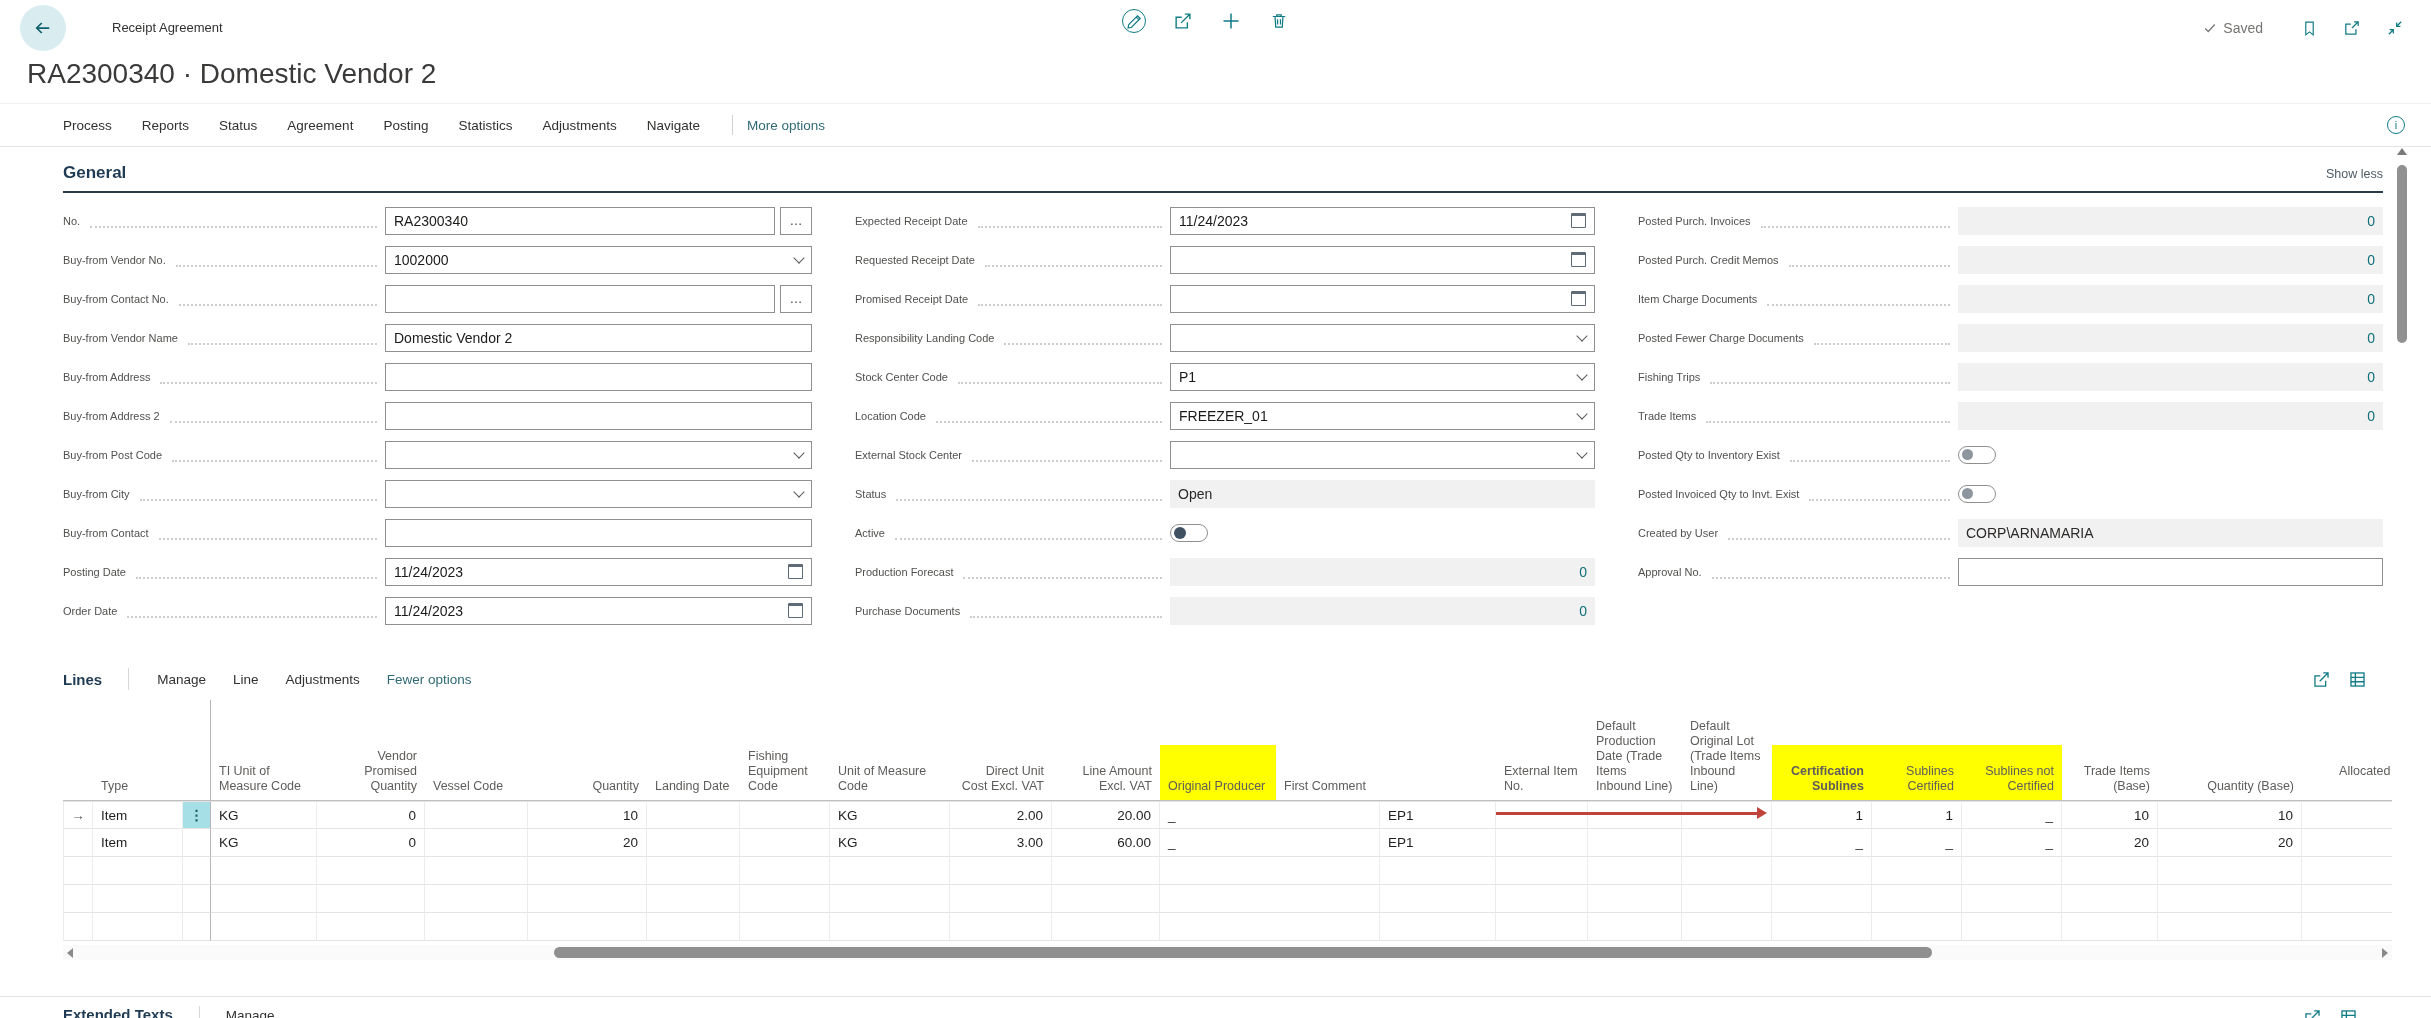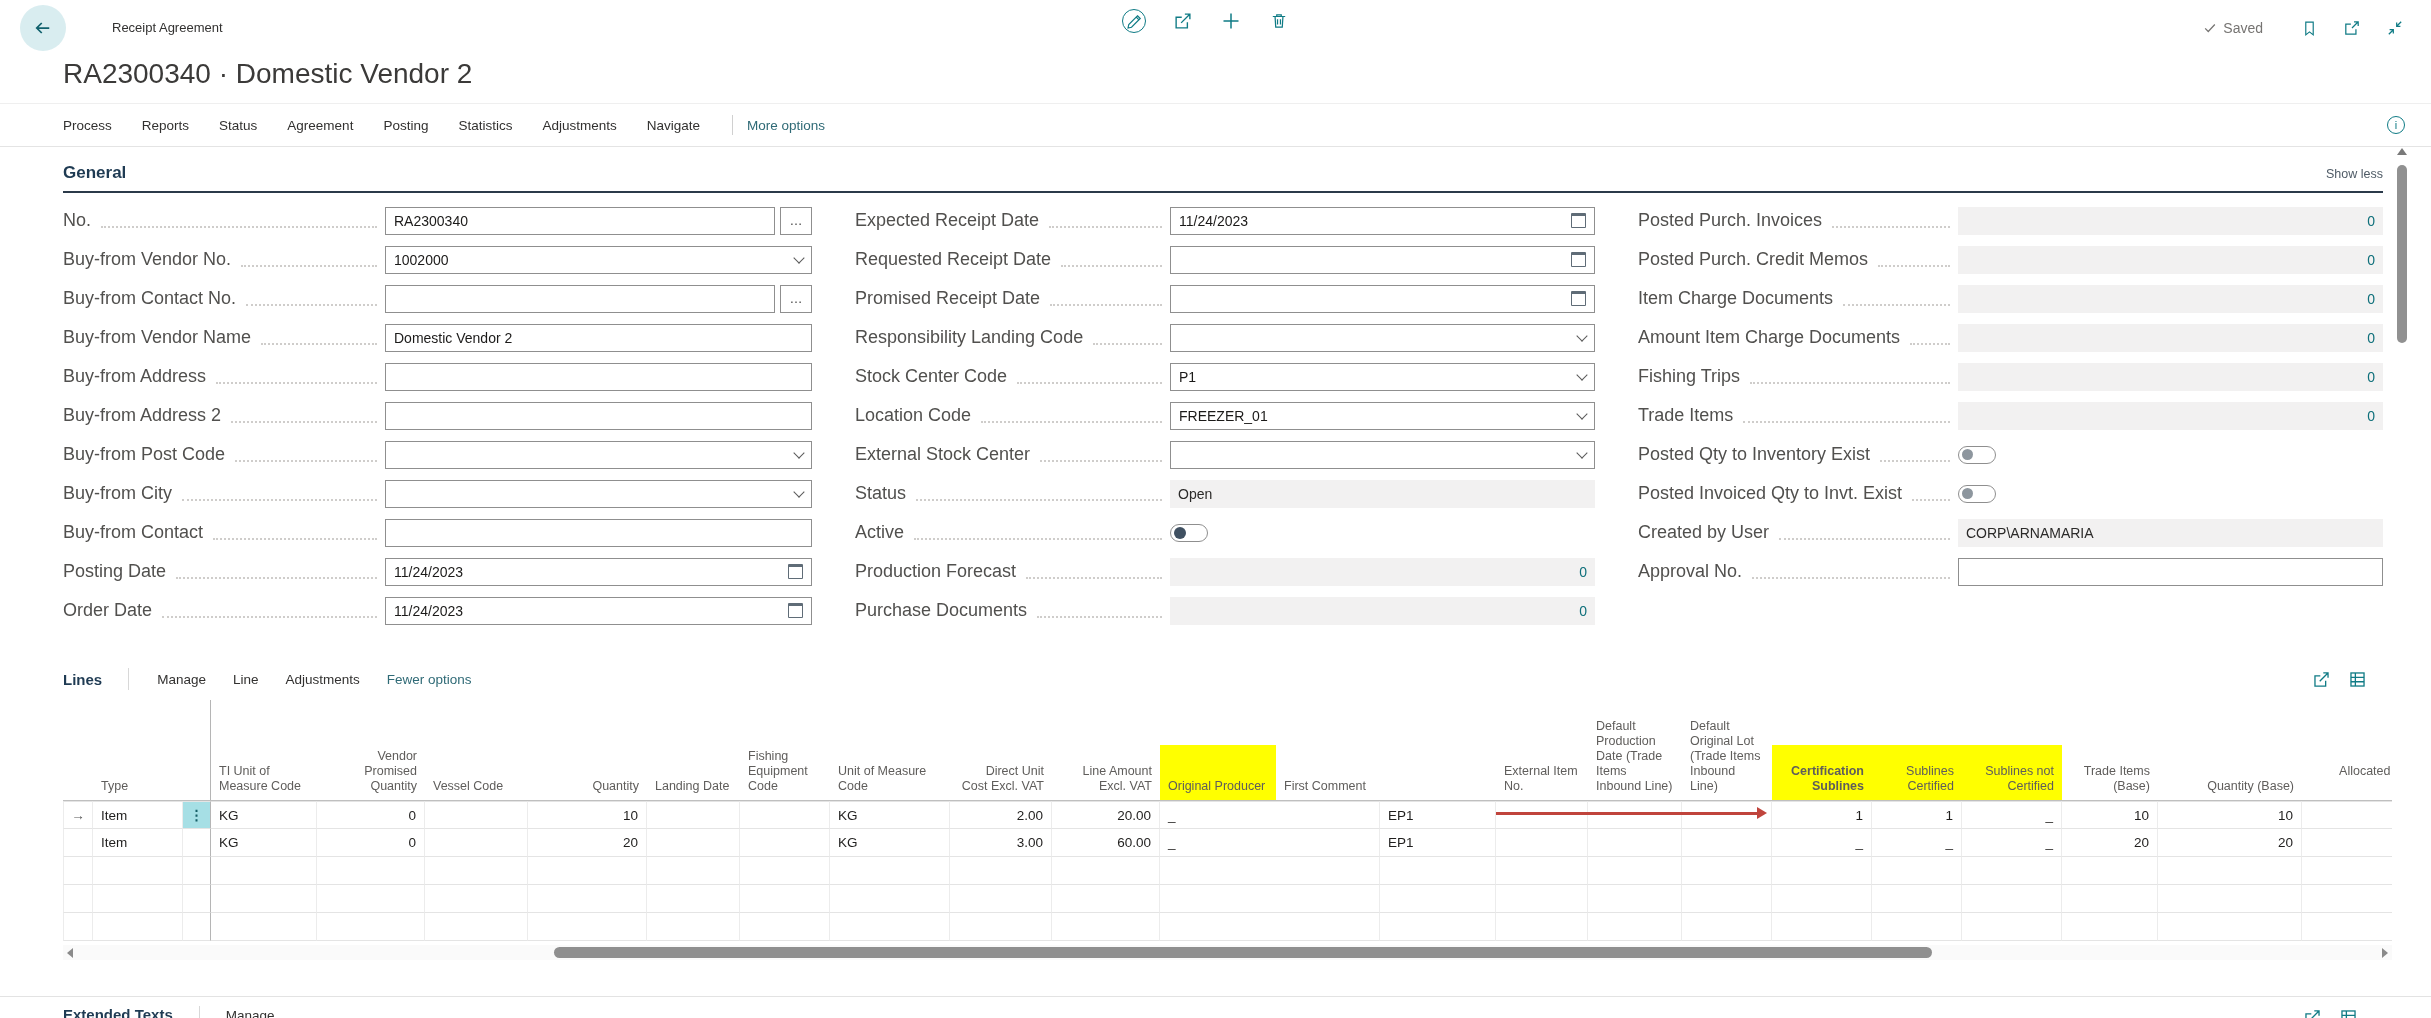--- a/index.html
+++ b/index.html
@@ -12,21 +12,21 @@
     background:#d9edf0;color:#11616d;display:flex;align-items:center;justify-content:center;cursor:pointer;}
   .caption{position:absolute;left:112px;top:20px;font-size:13px;color:#323130;}
   .topbar-center{position:absolute;left:1122px;top:9px;display:flex;gap:26px;align-items:center;color:#0f7b85;}
   .icon-circle{width:36px;height:36px;border:1px solid #0f7b85;border-radius:50%;
     display:flex;align-items:center;justify-content:center;}
   .icon-btn{display:flex;align-items:center;justify-content:center;width:22px;height:22px;cursor:pointer;}
   .topbar-right{position:absolute;right:25px;top:17px;display:flex;gap:21px;align-items:center;color:#0f7b85;}
   .saved{display:flex;align-items:center;gap:6px;color:#767472;font-size:14px;margin-right:14px;}
 
   
-  .page-title{margin:0 0 0 63px;font-size:28px;font-weight:300;color:#3b3a39;line-height:36px;}
+  .page-title{margin:0 0 0 27px;font-size:28px;font-weight:300;color:#3b3a39;line-height:36px;}
 
   
   .ribbon{margin-top:11px;height:42px;border-top:1px solid #efefef;border-bottom:1px solid #e4e4e4;
     display:flex;align-items:center;padding-left:63px;font-size:13.5px;}
   .ribbon-item{margin-right:30px;cursor:pointer;color:#323130;}
   .rsep{width:1px;height:20px;background:#d0d0d0;margin:0 14px 0 2px;}
   .more-options{color:#2f6a76;cursor:pointer;}
   .info-icon{margin-left:auto;margin-right:26px;width:16px;height:16px;border:1.4px solid #0f7b85;
     border-radius:50%;color:#0f7b85;font-size:11px;display:flex;align-items:center;justify-content:center;cursor:pointer;}
 
@@ -34,21 +34,21 @@
   .general{margin:16px 48px 0 63px;}
   .section-head{display:flex;align-items:baseline;justify-content:space-between;
     border-bottom:2px solid #2b3a4a;padding-bottom:8px;}
   .section-head h2{margin:0;font-size:17px;font-weight:bold;color:#1f3b53;}
   .show-less{font-size:12.5px;color:#4f5b66;cursor:pointer;}
   .form-grid{display:grid;grid-template-columns:749px 740px 745px;column-gap:43px;padding-top:8px;}
   .frow{display:flex;align-items:center;height:39px;}
   .flabel{flex:0 0 322px;display:flex;align-items:center;min-width:0;}
   .gcol1 .flabel{flex-basis:315px;}
   .gcol2 .flabel{flex-basis:320px;}
-  .ltext{font-size:18px;color:#51504e;white-space:nowrap;}
+  .ltext{font-size:11px;color:#51504e;white-space:nowrap;}
   .dots{flex:1;margin:6px 8px 0 10px;border-bottom:2px dotted #cfcdcb;height:6px;}
   .fctrl{flex:1;display:flex;align-items:center;min-width:0;}
   .finput{height:26px;border:1px solid #8f8f8f;background:#fff;display:flex;align-items:center;
     padding:0 8px;flex:1;font-size:14px;color:#1b1a19;min-width:0;}
   .assist{flex:0 0 32px;height:28px;border:1px solid #8f8f8f;margin-left:5px;display:flex;
     align-items:center;justify-content:center;color:#444;font-size:13px;cursor:pointer;box-sizing:border-box;}
   .assist::before{content:"\2026";}
   .chev{margin-left:auto;width:7px;height:7px;border-right:1.5px solid #5a5a5a;border-bottom:1.5px solid #5a5a5a;
     transform:rotate(45deg);margin-bottom:4px;flex:0 0 auto;}
   .calicon{margin-left:auto;width:13px;height:11px;border:1px solid #5f6c77;border-top-width:3px;
@@ -490,21 +490,21 @@
               <div class="dots"></div>
             </div>
             <div class="fctrl">
               <div class="fro fnum">
                 <span>0</span>
               </div>
             </div>
           </div>
           <div class="frow">
             <div class="flabel">
-              <span class="ltext">Amount Item Charge Documents</span>
+              <span class="ltext">Posted Fewer Charge Documents</span>
               <div class="dots"></div>
             </div>
             <div class="fctrl">
               <div class="fro fnum">
                 <span>0</span>
               </div>
             </div>
           </div>
           <div class="frow">
             <div class="flabel">

